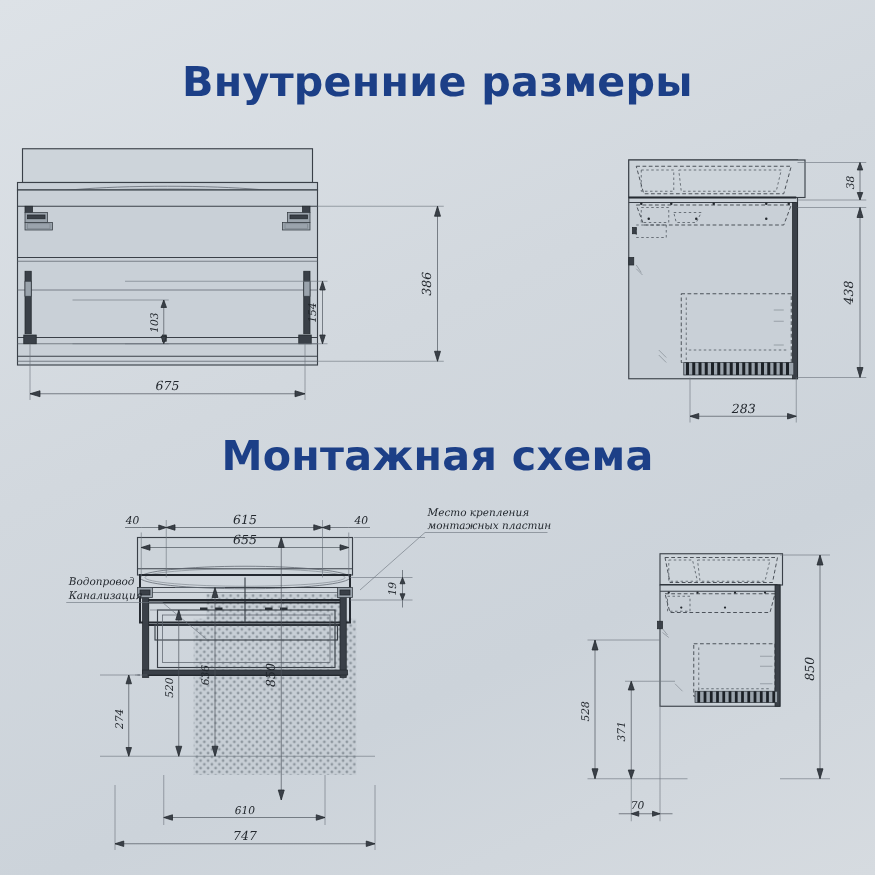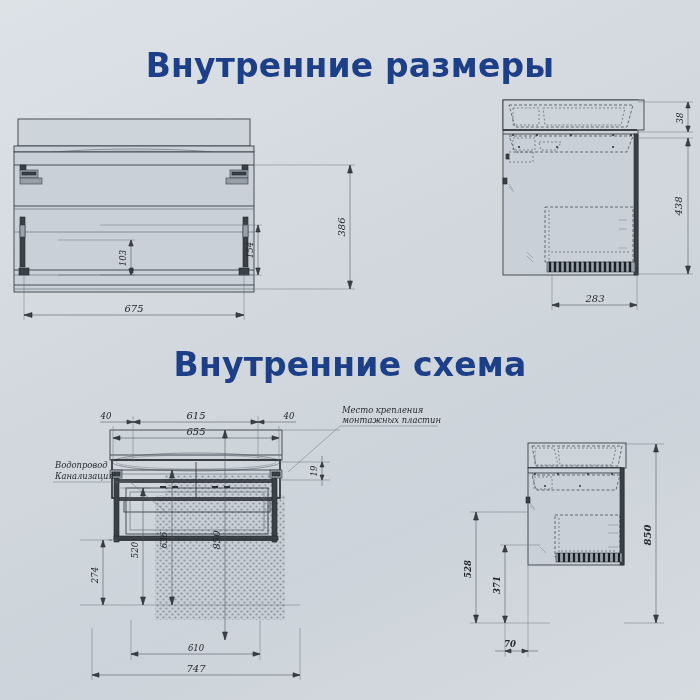--- a/index.html
+++ b/index.html
@@ -45,21 +45,21 @@
     font-style:italic;font-size:8.4px;fill:#1f242a;
   }
   .hatchbox{fill:url(#mesh);stroke:none;}
 </style>
 </head>
 <body>
 
 <div id="stage">
 
   <div class="title" id="title-inner">Внутренние размеры</div>
-  <div class="title" id="title-mount">Внутренние схема</div>
+  <div class="title" id="title-mount">Монтажная схема</div>
 
   <div class="svgwrap" style="left:0px;top:105px;text-decoration:underline;">
   <svg width="400" height="235" viewBox="0 0 400 235">
 
     <rect class="fillpanel" x="18" y="14" width="232" height="27"></rect>
 
     <rect class="fillpanel2" x="14" y="41" width="240" height="6"></rect>
 
     <ellipse class="ln-thin nofill" cx="134" cy="53" rx="104" ry="9"></ellipse>
     <ellipse class="ln-hair nofill" cx="134" cy="53" rx="100" ry="7"></ellipse>
@@ -128,21 +128,21 @@
     <line class="ext" x1="58" y1="135" x2="135" y2="135"></line>
     <line class="ext" x1="58" y1="170" x2="135" y2="170"></line>
     <line class="dim" x1="131" y1="135" x2="131" y2="170"></line>
     <path class="filldark" d="M131,135 l-2.2,6 l4.4,0 z"></path>
     <path class="filldark" d="M131,170 l-2.2,-6 l4.4,0 z"></path>
     <text class="dimtxt sm" x="126" y="153" text-anchor="middle" transform="rotate(-90 126 153)">103</text>
 
   </svg>
   </div>
 
-  <div class="svgwrap" style="left:465px;top:92px;text-align:right;">
+  <div class="svgwrap" style="left:465px;top:120px;text-align:right;">
   <svg width="235" height="225" viewBox="0 0 235 225">
 
     <rect class="fillpanel2" x="38" y="8" width="135" height="175"></rect>
 
     <rect class="fillpanel" x="38" y="8" width="141" height="30"></rect>
     <line class="ln-thick" x1="38" y1="38" x2="172" y2="38"></line>
     <line class="ln" x1="38" y1="42" x2="172" y2="42"></line>
 
     <path class="ln-dash" d="M44,13 L168,13 L162,35 L50,35 Z"></path>
     <path class="ln-dash2" d="M48,16 L74,16 L74,33 L48,33 Z"></path>
@@ -363,21 +363,21 @@
     <text class="dimtxt sm" x="196" y="251" text-anchor="middle">610</text>
 
     <line class="dim" x1="92" y1="275" x2="300" y2="275"></line>
     <path class="filldark" d="M92,275 l7,-2.2 l0,4.4 z"></path>
     <path class="filldark" d="M300,275 l-7,-2.2 l0,4.4 z"></path>
     <text class="dimtxt" x="196" y="272" text-anchor="middle">747</text>
 
   </svg>
   </div>
 
-  <div class="svgwrap" style="left:440px;top:435px;font-weight:bold;">
+  <div class="svgwrap" style="left:440px;top:435px;">
   <svg width="260" height="245" viewBox="0 0 260 245">
 
     <rect class="fillpanel" x="88" y="8" width="98" height="25"></rect>
     <line class="ln-thick" x1="88" y1="33" x2="182" y2="33"></line>
     <path class="ln-dash" d="M92,11 L182,11 L178,31 L96,31 Z"></path>
     <path class="ln-dash2" d="M95,13 L114,13 L118,30 L95,30 Z"></path>
     <path class="ln-dash2" d="M118,13 L176,13 L172,30 L120,30 Z"></path>
 
     <rect class="fillpanel2" x="88" y="33" width="96" height="97"></rect>
     <line class="ln" x1="88" y1="38" x2="184" y2="38"></line>

